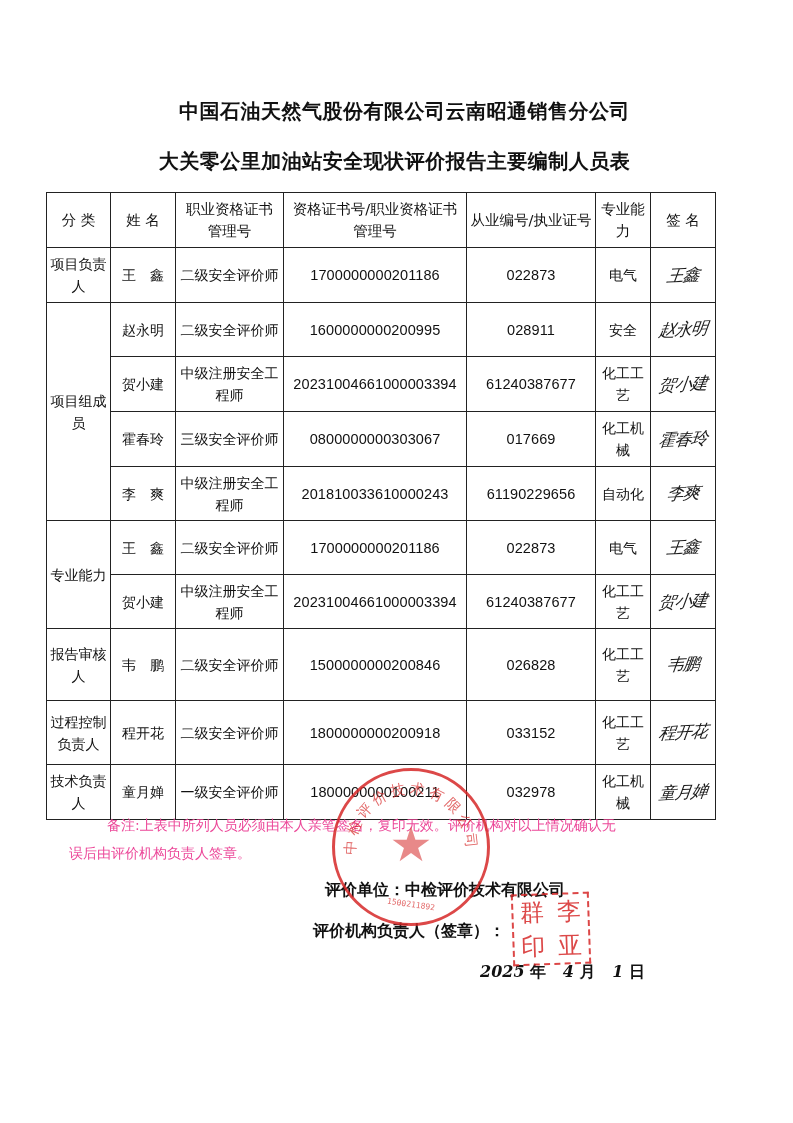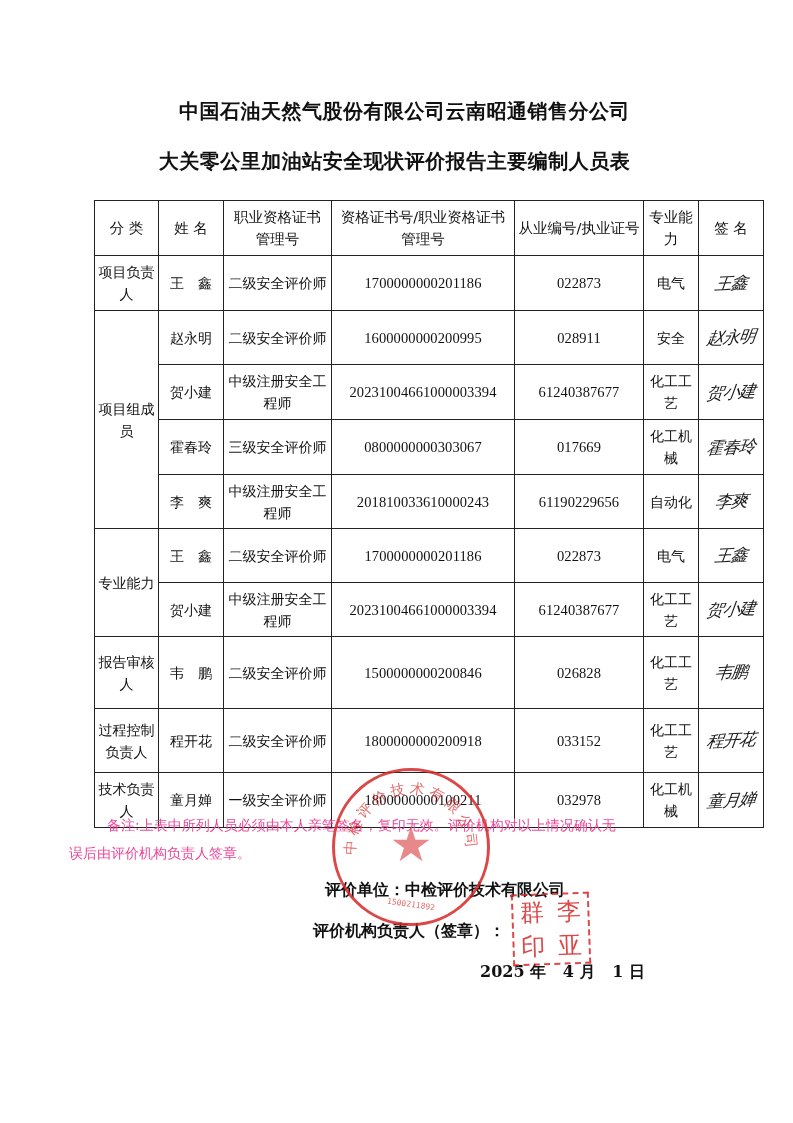--- a/index.html
+++ b/index.html
@@ -25,39 +25,38 @@
     font-weight: bold;
     letter-spacing: 0.5px;
     color: #111;
   }
   #title1 { top: 98px; left: 8px; }
   #title2 { top: 148px; left: -2px; }
 
   table.staff {
     position: absolute;
     left: 46px;
-    top: 200px;
+    top: 192px;
     border-collapse: collapse;
     table-layout: fixed;
     font-size: 14px;
-    margin-left: 48px;
   }
   table.staff td, table.staff th {
     border: 1.5px solid #222;
     text-align: center;
     vertical-align: middle;
     padding: 0 3px;
     line-height: 22px;
     font-weight: normal;
     font-family: "DejaVu Sans", "Liberation Sans", sans-serif;
     font-size: 14px;
     color: #111;
   }
   table.staff td.num {
-    font-family: Liberation Serif, serif;
+    font-family: Liberation Sans, sans-serif;
     font-size: 14.5px;
     letter-spacing: 0.1px;
   }
   table.staff th.hdr { font-size: 14.5px; }
   .sig {
     font-family: "DejaVu Serif", "Liberation Serif", serif;
     font-style: italic;
     font-size: 17px;
     color: #1a1a1a;
     transform: skewX(-10deg) rotate(-3deg);
@@ -90,20 +89,21 @@
     left: 480px;
     top: 962px;
     font-family: "DejaVu Sans", "Liberation Sans", sans-serif;
     font-size: 16px;
     font-weight: bold;
     color: #111;
     white-space: pre;
   }
   .hand {
     font-family: "DejaVu Serif", "Liberation Serif", serif;
+    font-style: italic;
     font-weight: bold;
   }
 
   
   #round-seal {
     position: absolute;
     left: 332px;
     top: 768px;
     width: 158px;
     height: 158px;

